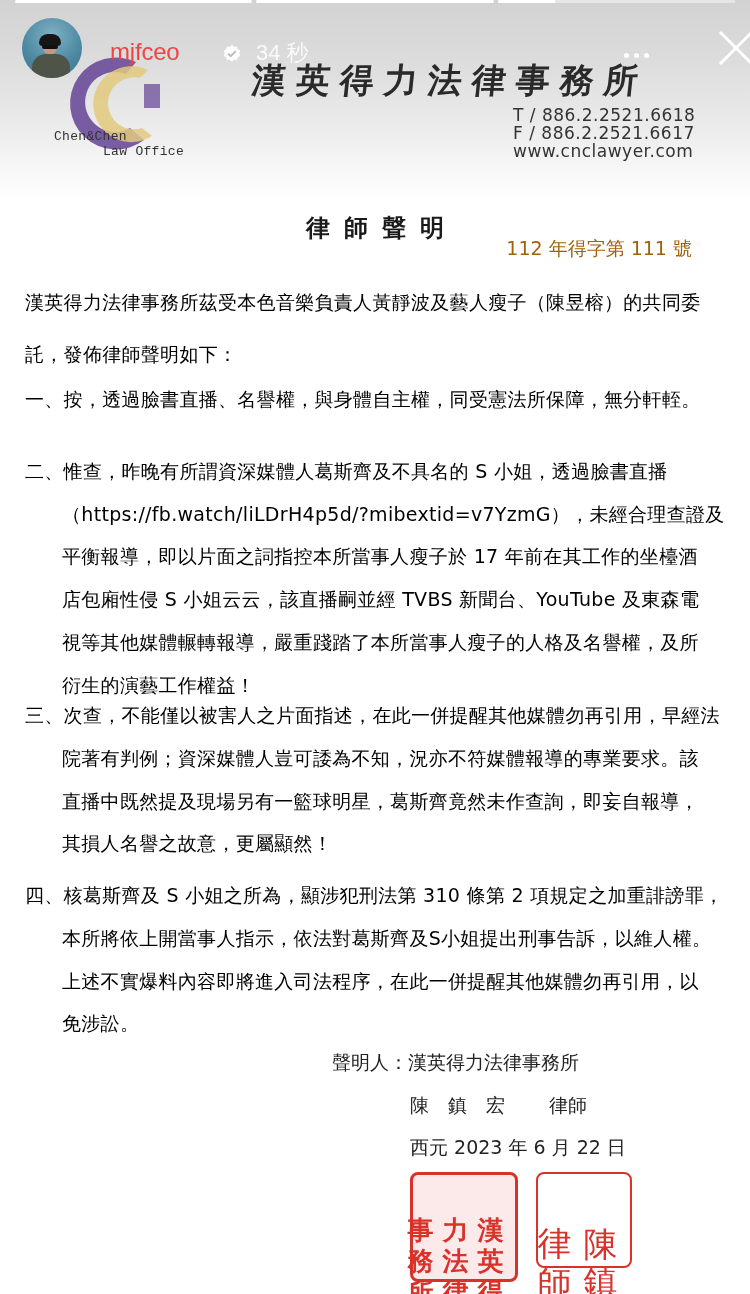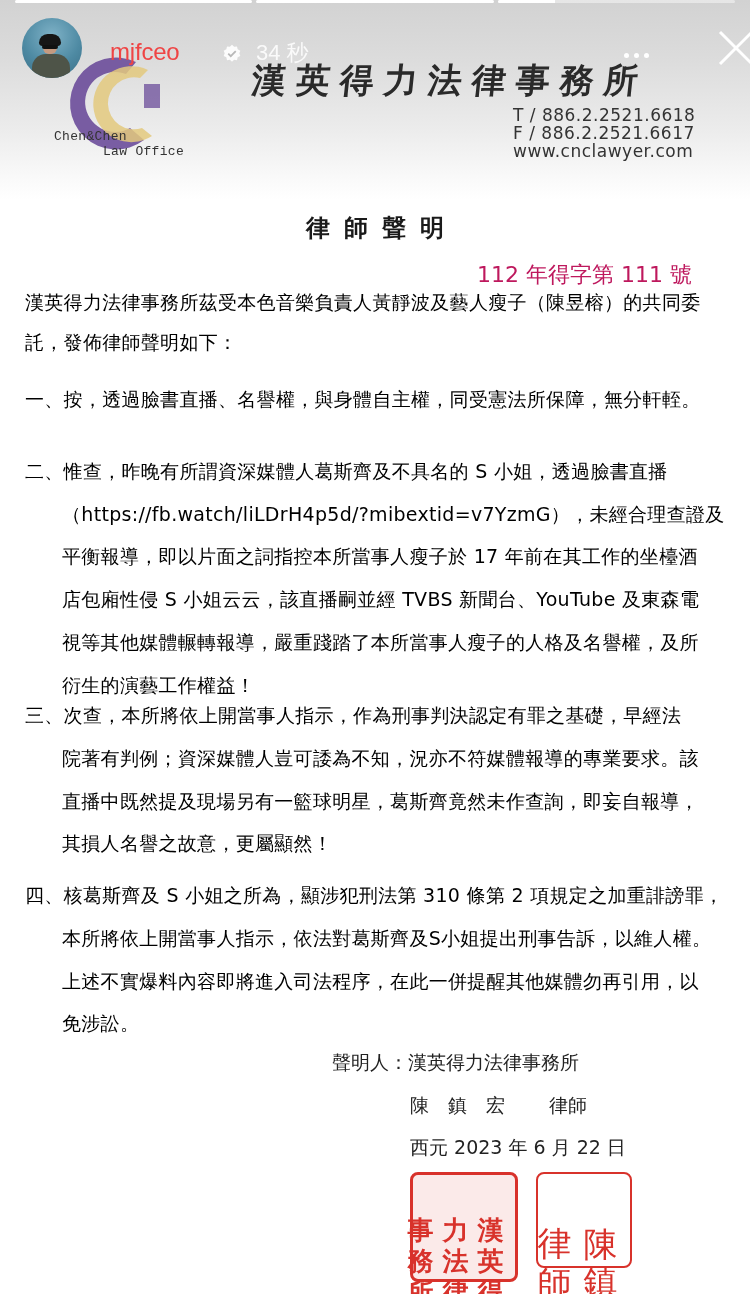--- a/index.html
+++ b/index.html
@@ -45,21 +45,21 @@
 
     .firm-name {
       position: absolute; left: 252px; top: 58px; font-size: 34px; font-family: "DejaVu Serif", serif; font-weight: bold;
       color: #2a2a2a; letter-spacing: 10px; z-index: 2; transform: skewX(-6deg);
     }
     .contact { position: absolute; left: 513px; top: 106px; font-size: 17px; color: #333; z-index: 2; line-height: 18px; font-family: "DejaVu Sans", sans-serif; letter-spacing: 0.5px; }
 
     
     .doc { position: absolute; left: 0; top: 0; width: 750px; z-index: 1; }
     .doc-title { position: absolute; left: 0; width: 750px; top: 212px; text-align: center; font-size: 24px; font-weight: bold; letter-spacing: 14px; color: #1a1a1a; padding-left: 14px; }
-    .doc-number { position: absolute; right: 58px; top: 260px; font-size: 22px; color: #be185d; }
+    .doc-number { position: absolute; right: 58px; top: 236px; font-size: 19px; color: #a16207; }
 
     .p { position: absolute; font-size: 19px; color: #000000; white-space: nowrap; letter-spacing: 0.3px; text-align: right; }
 
     
     .sig { position: absolute; font-size: 19px; color: #222; white-space: nowrap; }
 
     
     .seal { position: absolute; border: 3px solid #d8322b; border-radius: 8px; }
     .seal-firm { left: 410px; top: 1172px; width: 108px; height: 110px; background: #d8322b1a; }
     .seal-lawyer { left: 536px; top: 1172px; width: 96px; height: 96px; border-width: 2px; }
@@ -125,32 +125,32 @@
     <line x1="4" y1="4" x2="36" y2="36" stroke="#ffffff" stroke-width="3"></line>
     <line x1="36" y1="4" x2="4" y2="36" stroke="#ffffff" stroke-width="3"></line>
   </svg>
 </div>
 
 <div class="doc">
   <div class="doc-title">律師聲明</div>
   <div class="doc-number">112 年得字第 111 號</div>
 
   <div class="p" style="left:25px; top:290px;">漢英得力法律事務所茲受本色音樂負責人黃靜波及藝人瘦子（陳昱榕）的共同委</div>
-  <div class="p" style="left:25px; top:330px;">託，發佈律師聲明如下：</div>
+  <div class="p" style="left:25px; top:342px;">託，發佈律師聲明如下：</div>
 
   <div class="p" style="left:25px; top:387px;">一、按，透過臉書直播、名譽權，與身體自主權，同受憲法所保障，無分軒輊。</div>
 
   <div class="p" style="left:25px; top:459px;">二、惟查，昨晚有所謂資深媒體人葛斯齊及不具名的 S 小姐，透過臉書直播</div>
   <div class="p" style="left:62px; top:502px;">（https://fb.watch/liLDrH4p5d/?mibextid=v7YzmG），未經合理查證及</div>
   <div class="p" style="left:62px; top:544px;">平衡報導，即以片面之詞指控本所當事人瘦子於 17 年前在其工作的坐檯酒</div>
   <div class="p" style="left:62px; top:587px;">店包廂性侵 S 小姐云云，該直播嗣並經 TVBS 新聞台、YouTube 及東森電</div>
   <div class="p" style="left:62px; top:630px;">視等其他媒體輾轉報導，嚴重踐踏了本所當事人瘦子的人格及名譽權，及所</div>
   <div class="p" style="left:62px; top:673px;">衍生的演藝工作權益！</div>
 
-  <div class="p" style="left:25px; top:703px;">三、次查，本所將依上開當事人指示，作為刑事判決認定有罪之基礎，早經法</div>
+  <div class="p" style="left:25px; top:703px;">三、次查，不能僅以被害人之片面指述，在此一併提醒其他媒體勿再引用，早經法</div>
   <div class="p" style="left:62px; top:746px;">院著有判例；資深媒體人豈可諉為不知，況亦不符媒體報導的專業要求。該</div>
   <div class="p" style="left:62px; top:789px;">直播中既然提及現場另有一籃球明星，葛斯齊竟然未作查詢，即妄自報導，</div>
   <div class="p" style="left:62px; top:831px;">其損人名譽之故意，更屬顯然！</div>
 
   <div class="p" style="left:25px; top:883px;">四、核葛斯齊及 S 小姐之所為，顯涉犯刑法第 310 條第 2 項規定之加重誹謗罪，</div>
   <div class="p" style="left:62px; top:926px;">本所將依上開當事人指示，依法對葛斯齊及S小姐提出刑事告訴，以維人權。</div>
   <div class="p" style="left:62px; top:969px;">上述不實爆料內容即將進入司法程序，在此一併提醒其他媒體勿再引用，以</div>
   <div class="p" style="left:62px; top:1011px;">免涉訟。</div>
 
   <div class="sig" style="left:332px; top:1050px;">

